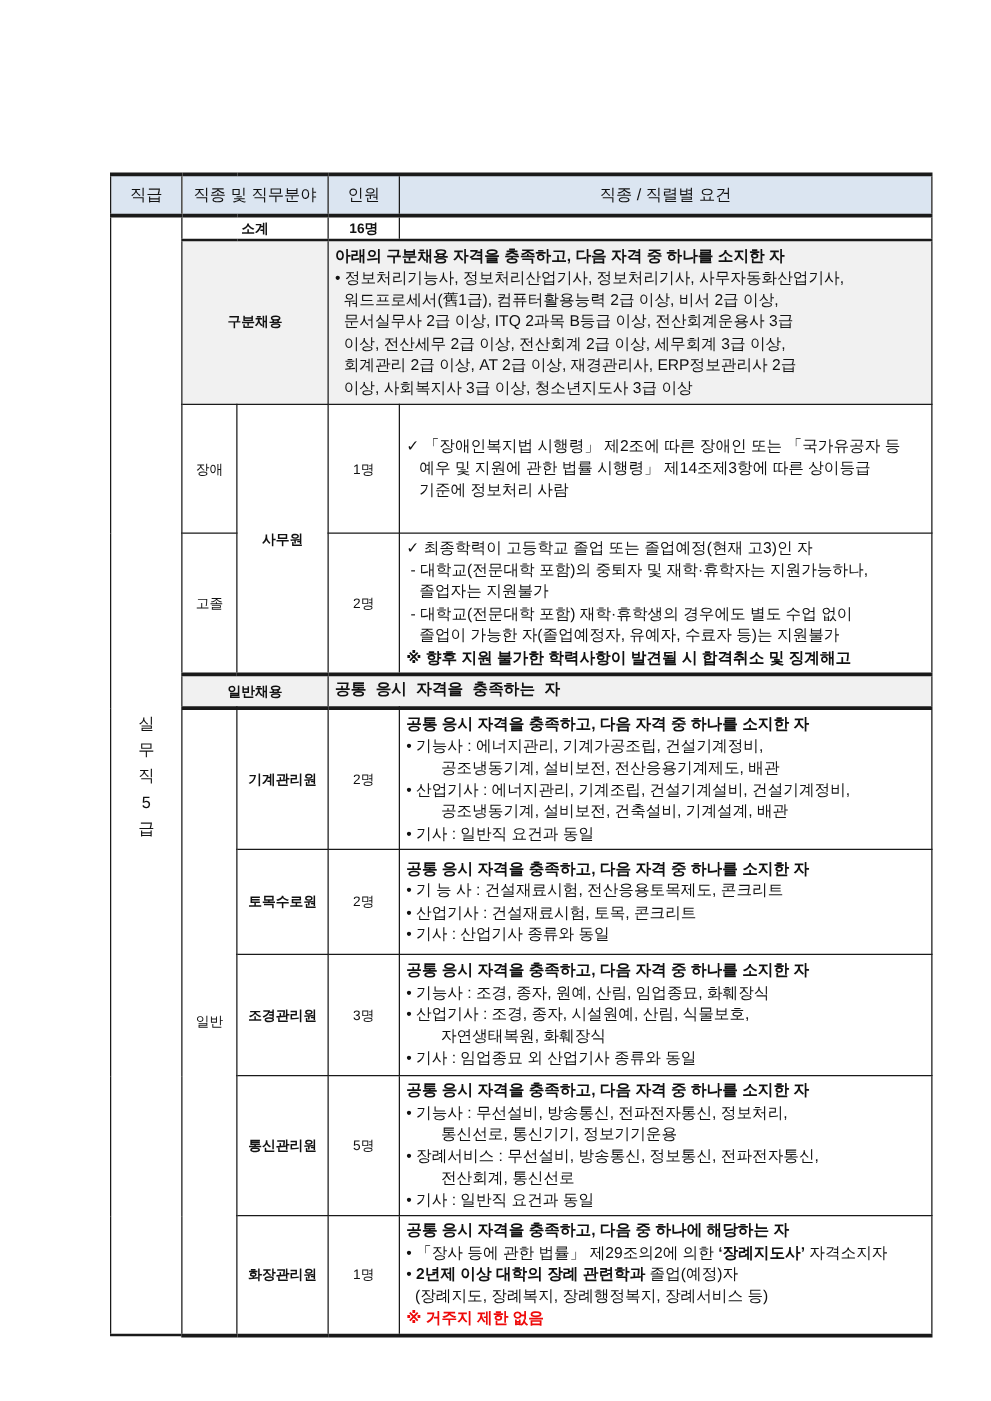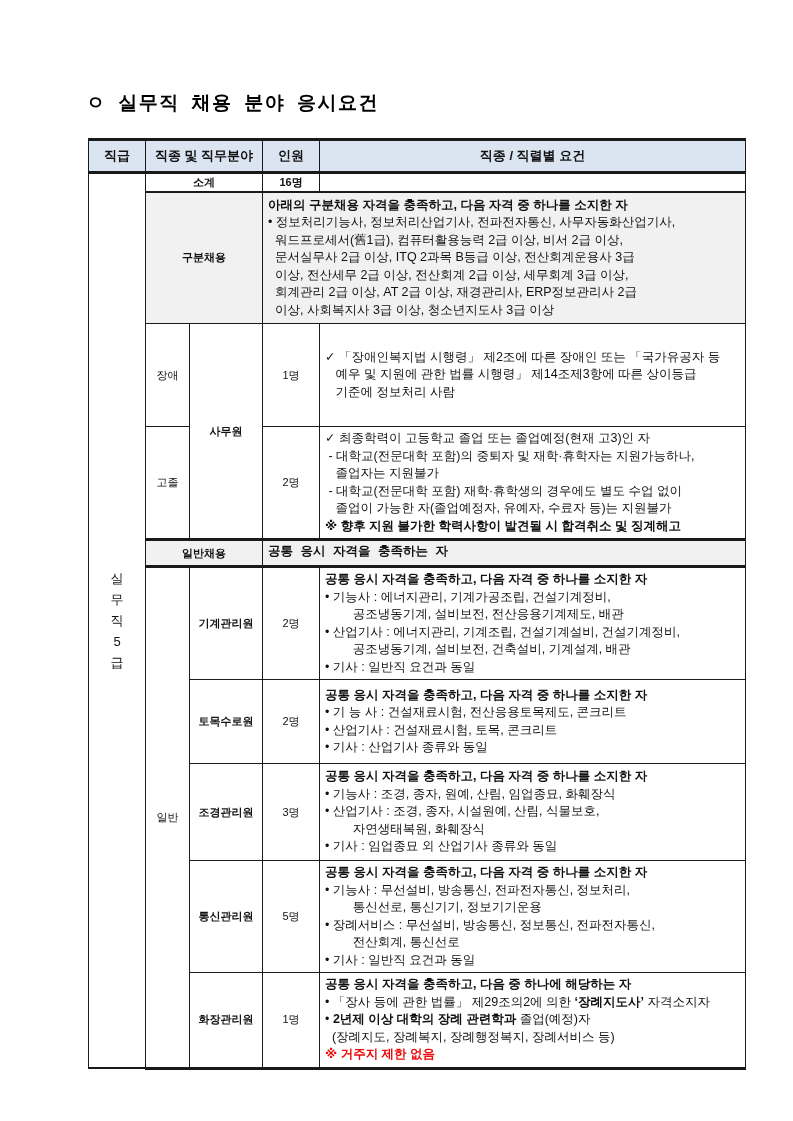--- a/index.html
+++ b/index.html
@@ -10,21 +10,21 @@
   body{background:#ffffff;font-family:"Liberation Sans","DejaVu Sans",sans-serif;color:var(--text);}
   .page{position:relative;width:793px;height:1121px;background:#ffffff;overflow:hidden;}
   .doc-title{position:absolute;left:86px;top:90px;font-size:19px;font-weight:700;
     letter-spacing:1.5px;word-spacing:5px;color:#000;}
   table.main{position:absolute;left:88px;top:138px;border-collapse:collapse;table-layout:fixed;
     width:657px;}
   col.c-rank{width:57px;} col.c-sub1{width:44px;} col.c-sub2{width:73px;}
   col.c-cnt{width:57px;} col.c-req{width:426px;}
   td,th{border:1px solid var(--border_dark);padding:0;vertical-align:middle;overflow:hidden;}
   table.main{border:1.5px solid var(--border_dark);}
-  th{background:var(--header_bg);font-size:13px;font-weight:700;text-align:center;
+  th{background:var(--header_bg);font-size:13px;font-weight:400;text-align:center;
      border-top:3px solid var(--border_dark);border-bottom:3px solid var(--border_dark);}
   tr.h-header{height:33px;}
   tr.h-sub{height:19px;} tr.h-gubun{height:132px;} tr.h-jangae{height:103px;}
   tr.h-gojol{height:107px;} tr.h-genhdr{height:27px;font-family:Liberation Mono, monospace;}
   tr.h-job1{height:104px;} tr.h-job2{height:84px;} tr.h-job3{height:97px;}
   tr.h-job4{height:106px;} tr.h-job5{height:93px;}
   .lbl{text-align:center;font-size:11px;}
   .bold{font-weight:700;}
   .gray td{background:var(--row_gray);}
   .req{font-size:12.5px;text-align:left;padding:3px 3px 3px 5px;}
@@ -35,21 +35,20 @@
   .rank-cell .rline{line-height:21px;white-space:pre;}
   tr.h-sub td{border-bottom:2px solid var(--border_dark);}
   tr.h-gojol td, td.bb3{border-bottom:3px solid var(--border_dark);}
   tr.h-genhdr td{border-bottom:3px solid var(--border_dark);}
   tr.h-job5 td, td.rank-cell{border-bottom:3px solid var(--border_dark);}
 </style>
 </head>
 <body>
 
 <div class="page">
-  <div class="doc-title">ㅇ 실무직 채용 분야 응시요건</div>
 
   <table class="main">
     <colgroup>
       <col class="c-rank">
         <col class="c-sub1">
         <col class="c-sub2">
         <col class="c-cnt">
         <col class="c-req">
     </colgroup>
 
@@ -71,21 +70,21 @@
           </td>
       <td colspan="2" class="lbl bold">소계</td>
       <td class="lbl bold">16명</td>
       <td class="req"></td>
     </tr>
 
     <tr class="h-gubun gray">
       <td colspan="2" class="lbl bold">구분채용</td>
       <td colspan="2" class="req">
             <div class="rline"><span class="b">아래의 구분채용 자격을 충족하고, 다음 자격 중 하나를 소지한 자</span></div>
-            <div class="rline"><span>• 정보처리기능사, 정보처리산업기사, 전파전자통신, 사무자동화산업기사,</span></div>
+            <div class="rline"><span>• 정보처리기능사, 정보처리산업기사, 정보처리기사, 사무자동화산업기사,</span></div>
             <div class="rline"><span>  워드프로세서(舊1급), 컴퓨터활용능력 2급 이상, 비서 2급 이상,</span></div>
             <div class="rline"><span>  문서실무사 2급 이상, ITQ 2과목 B등급 이상, 전산회계운용사 3급</span></div>
             <div class="rline"><span>  이상, 전산세무 2급 이상, 전산회계 2급 이상, 세무회계 3급 이상,</span></div>
             <div class="rline"><span>  회계관리 2급 이상, AT 2급 이상, 재경관리사, ERP정보관리사 2급</span></div>
             <div class="rline"><span>  이상, 사회복지사 3급 이상, 청소년지도사 3급 이상</span></div>
           </td>
     </tr>
 
     <tr class="h-jangae">
       <td class="lbl">장애</td>

